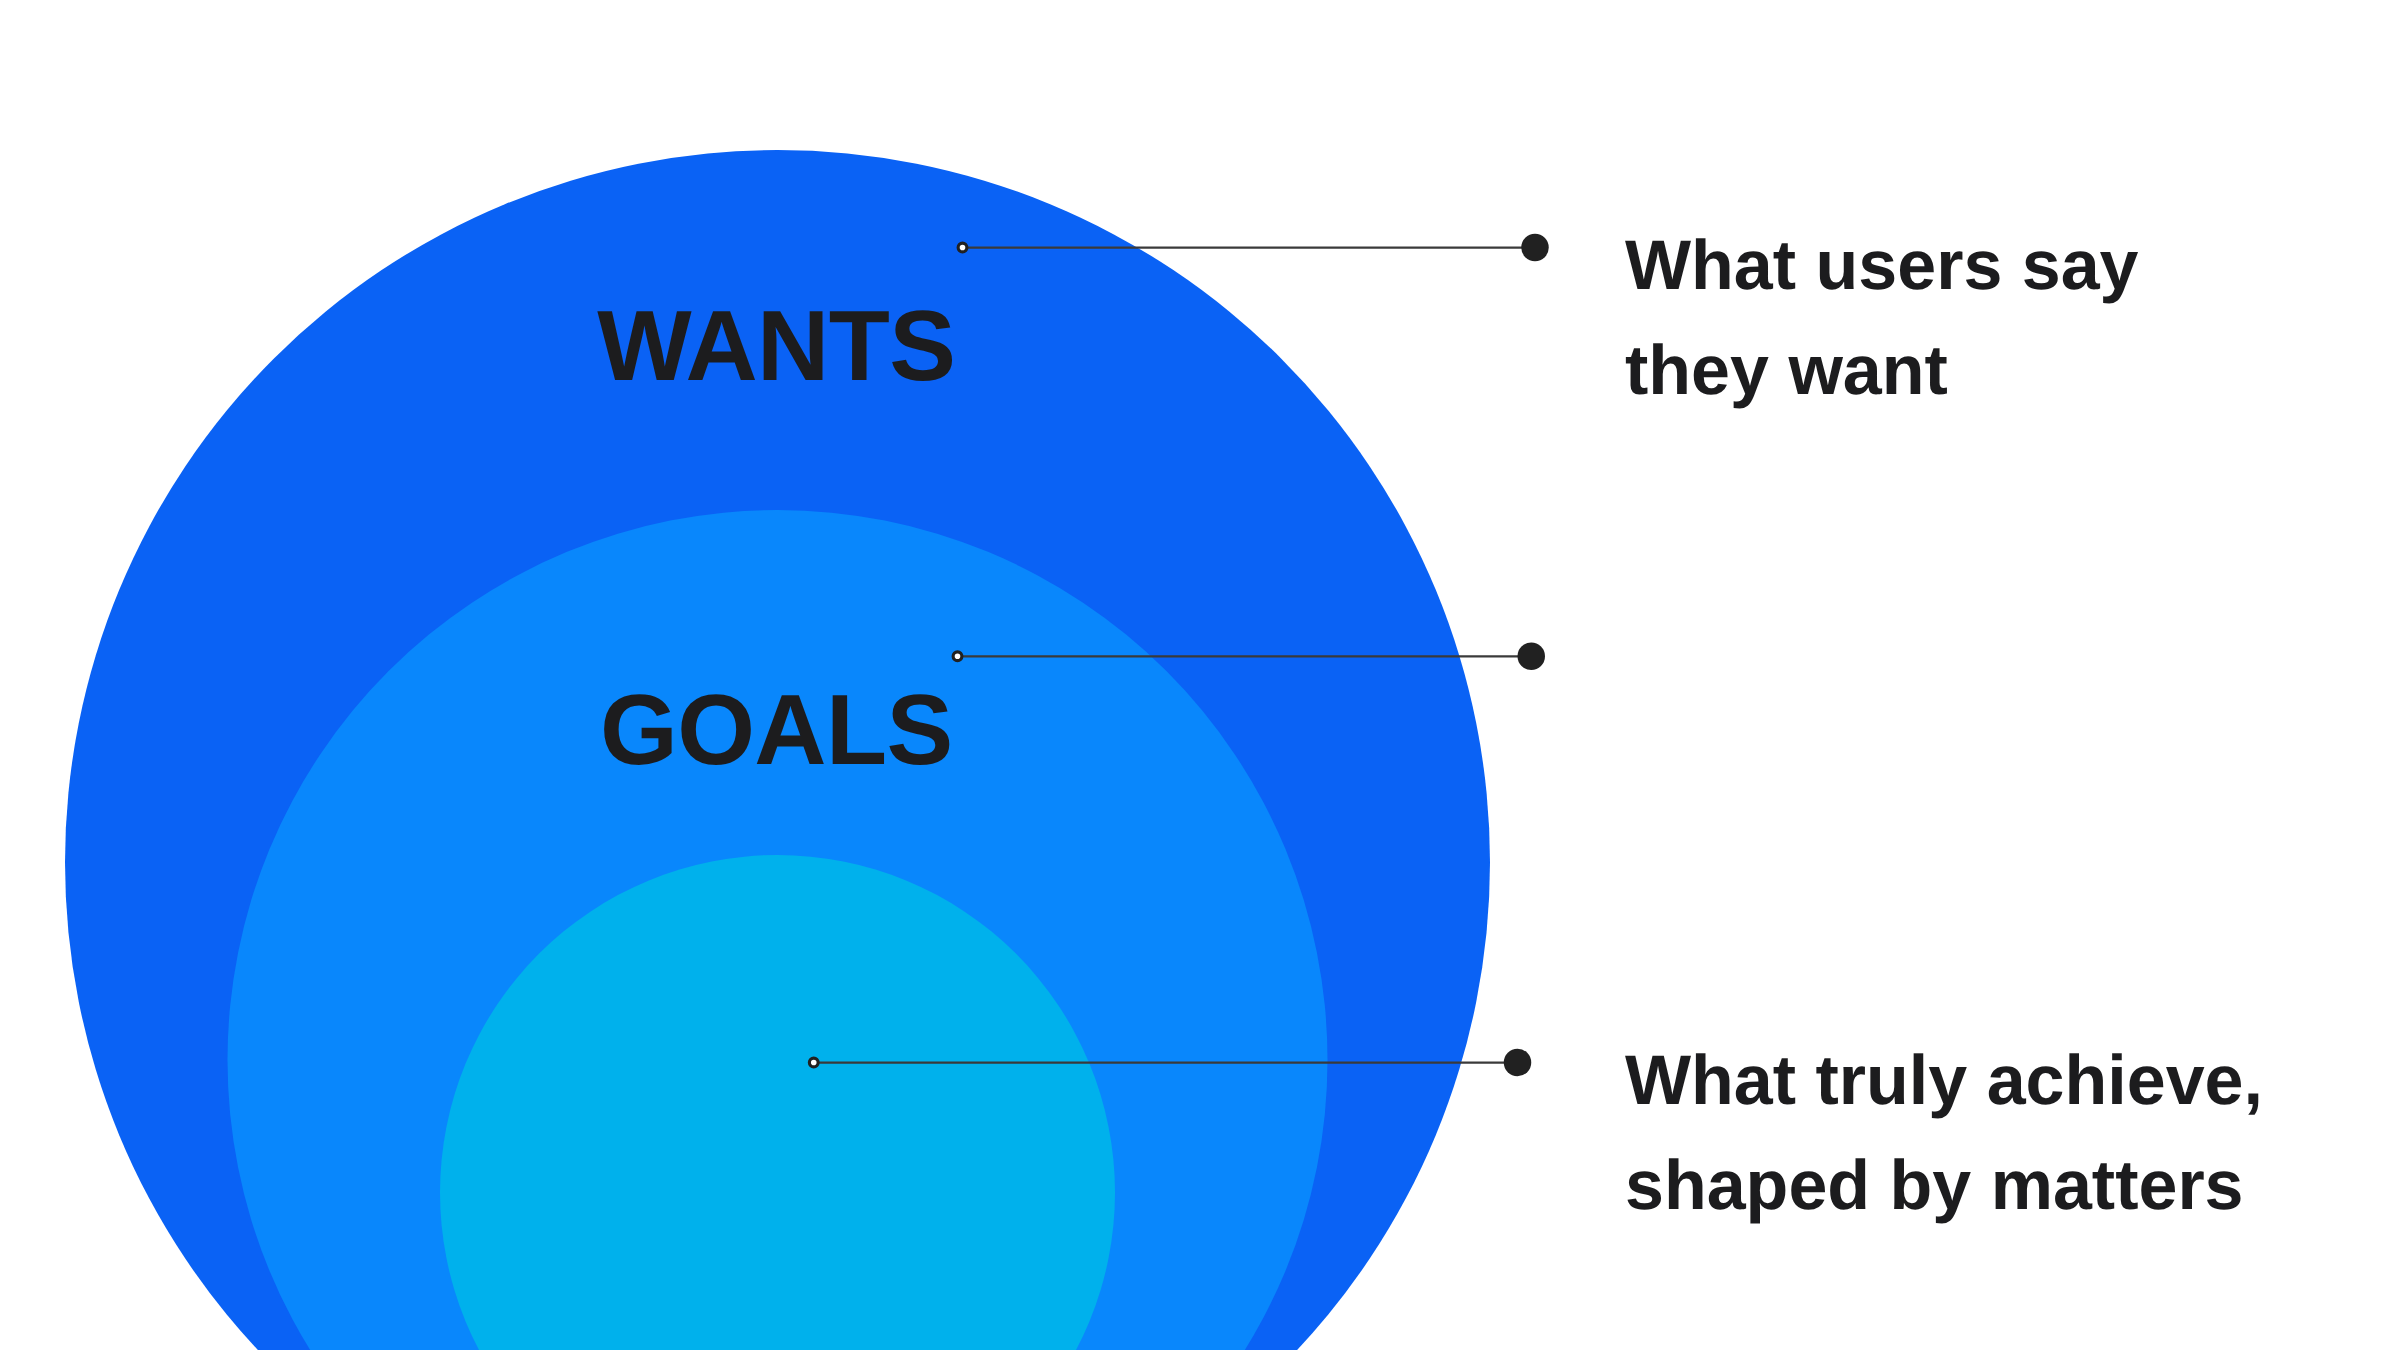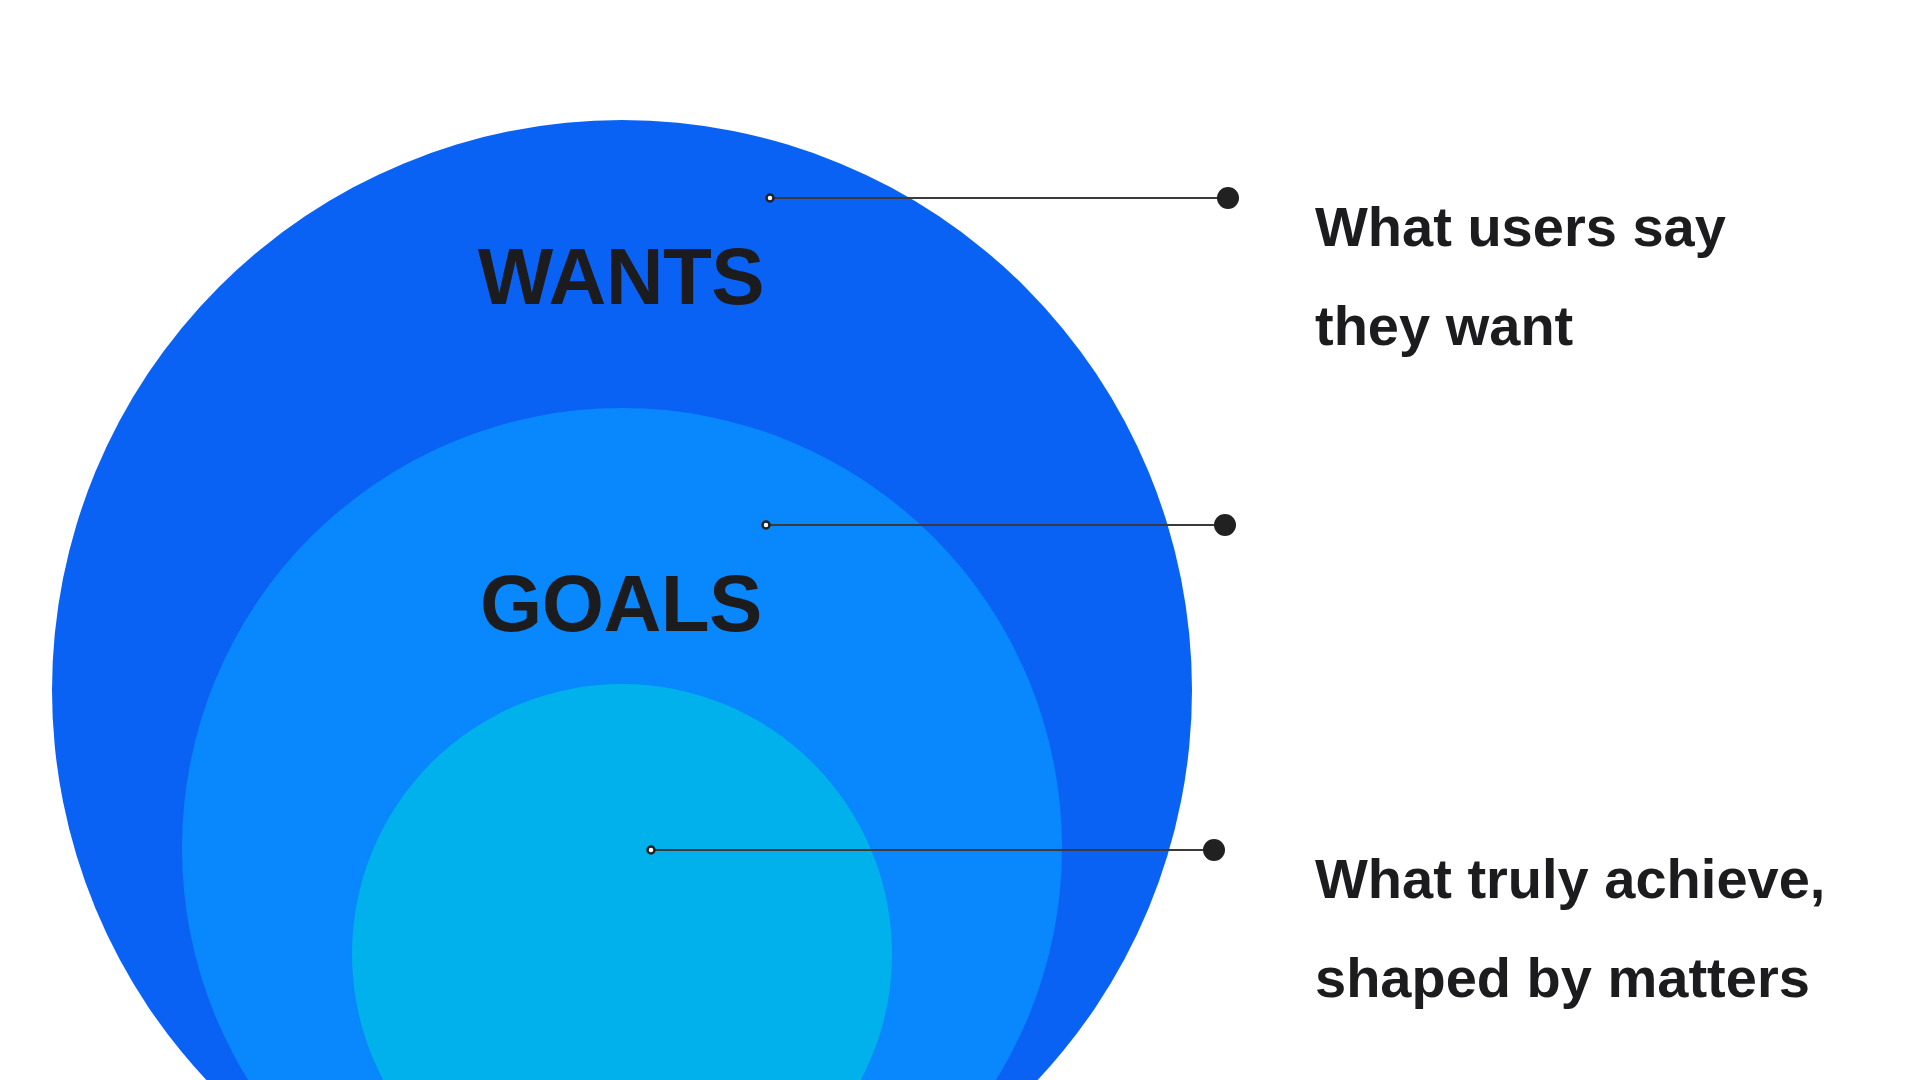--- a/index.html
+++ b/index.html
@@ -22,21 +22,21 @@
     white-space:nowrap;
   }
   .note{
     position:absolute;
     font-weight:700;
     font-size:56px;
     line-height:84px;
     color:#1c1c1e;
     white-space:nowrap;
   }
-  .note div{margin:15px;padding:0;}
+  .note div{margin:0;padding:0;}
 </style>
 </head>
 <body>
 
 <div class="stage">
 
   <svg class="layer" viewBox="0 0 1920 1080" aria-hidden="true">
 
     <circle cx="622" cy="690" r="570" fill="#0A62F5"></circle>
     <circle cx="622" cy="848" r="440" fill="#0987FC"></circle>
@@ -49,21 +49,21 @@
     <line x1="766" y1="525" x2="1225" y2="525" stroke-width="1.8" stroke="#3A3A3A"></line>
     <circle cx="766" cy="525" r="3.5" stroke-width="2.5" fill="#ffffff" stroke="#212121"></circle>
     <circle cx="1225" cy="525" r="11" fill="#212121"></circle>
 
     <line x1="651" y1="850" x2="1214" y2="850" stroke-width="1.8" stroke="#3A3A3A"></line>
     <circle cx="651" cy="850" r="3.5" stroke-width="2.5" fill="#ffffff" stroke="#212121"></circle>
     <circle cx="1214" cy="850" r="11" fill="#212121"></circle>
   </svg>
 
   <div class="ring-label" style="left:621px;top:277px">WANTS</div>
-  <div class="ring-label" style="left:621px;top:604px">GOALS</div>
+  <div class="ring-label" style="left:621px;top:584px">GOALS</div>
 
   <div class="note" style="left:1300px;top:170px">
     <div>What users say</div>
     <div>they want</div>
   </div>
 
 
   <div class="note" style="left:1300px;top:822px">
     <div>What truly achieve,</div>
     <div>shaped by matters</div>

